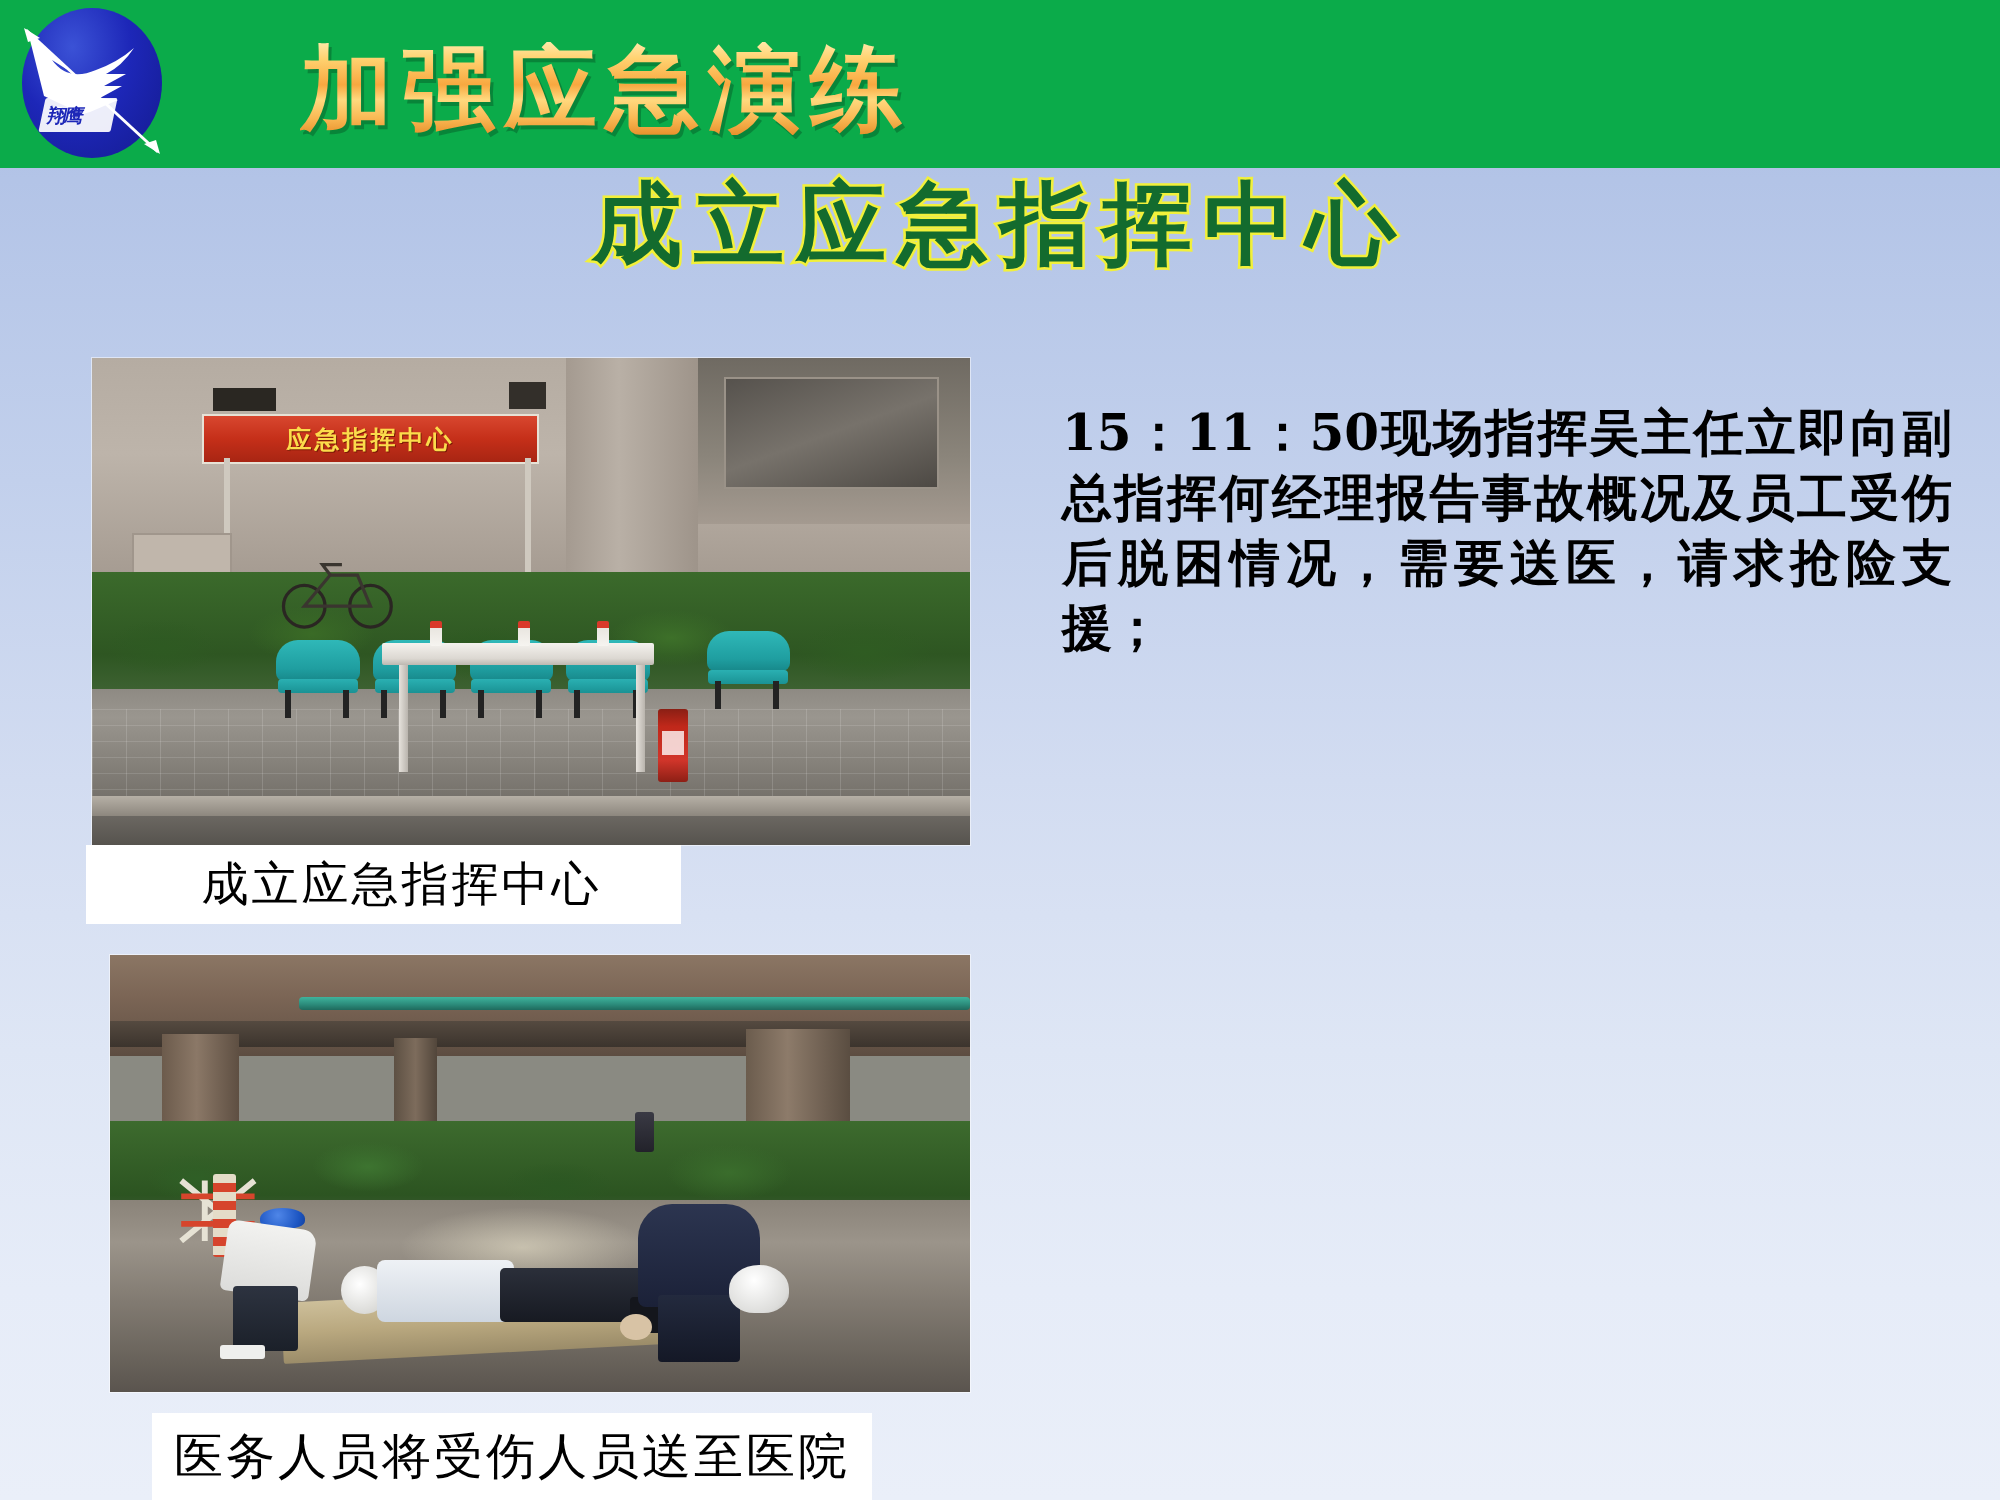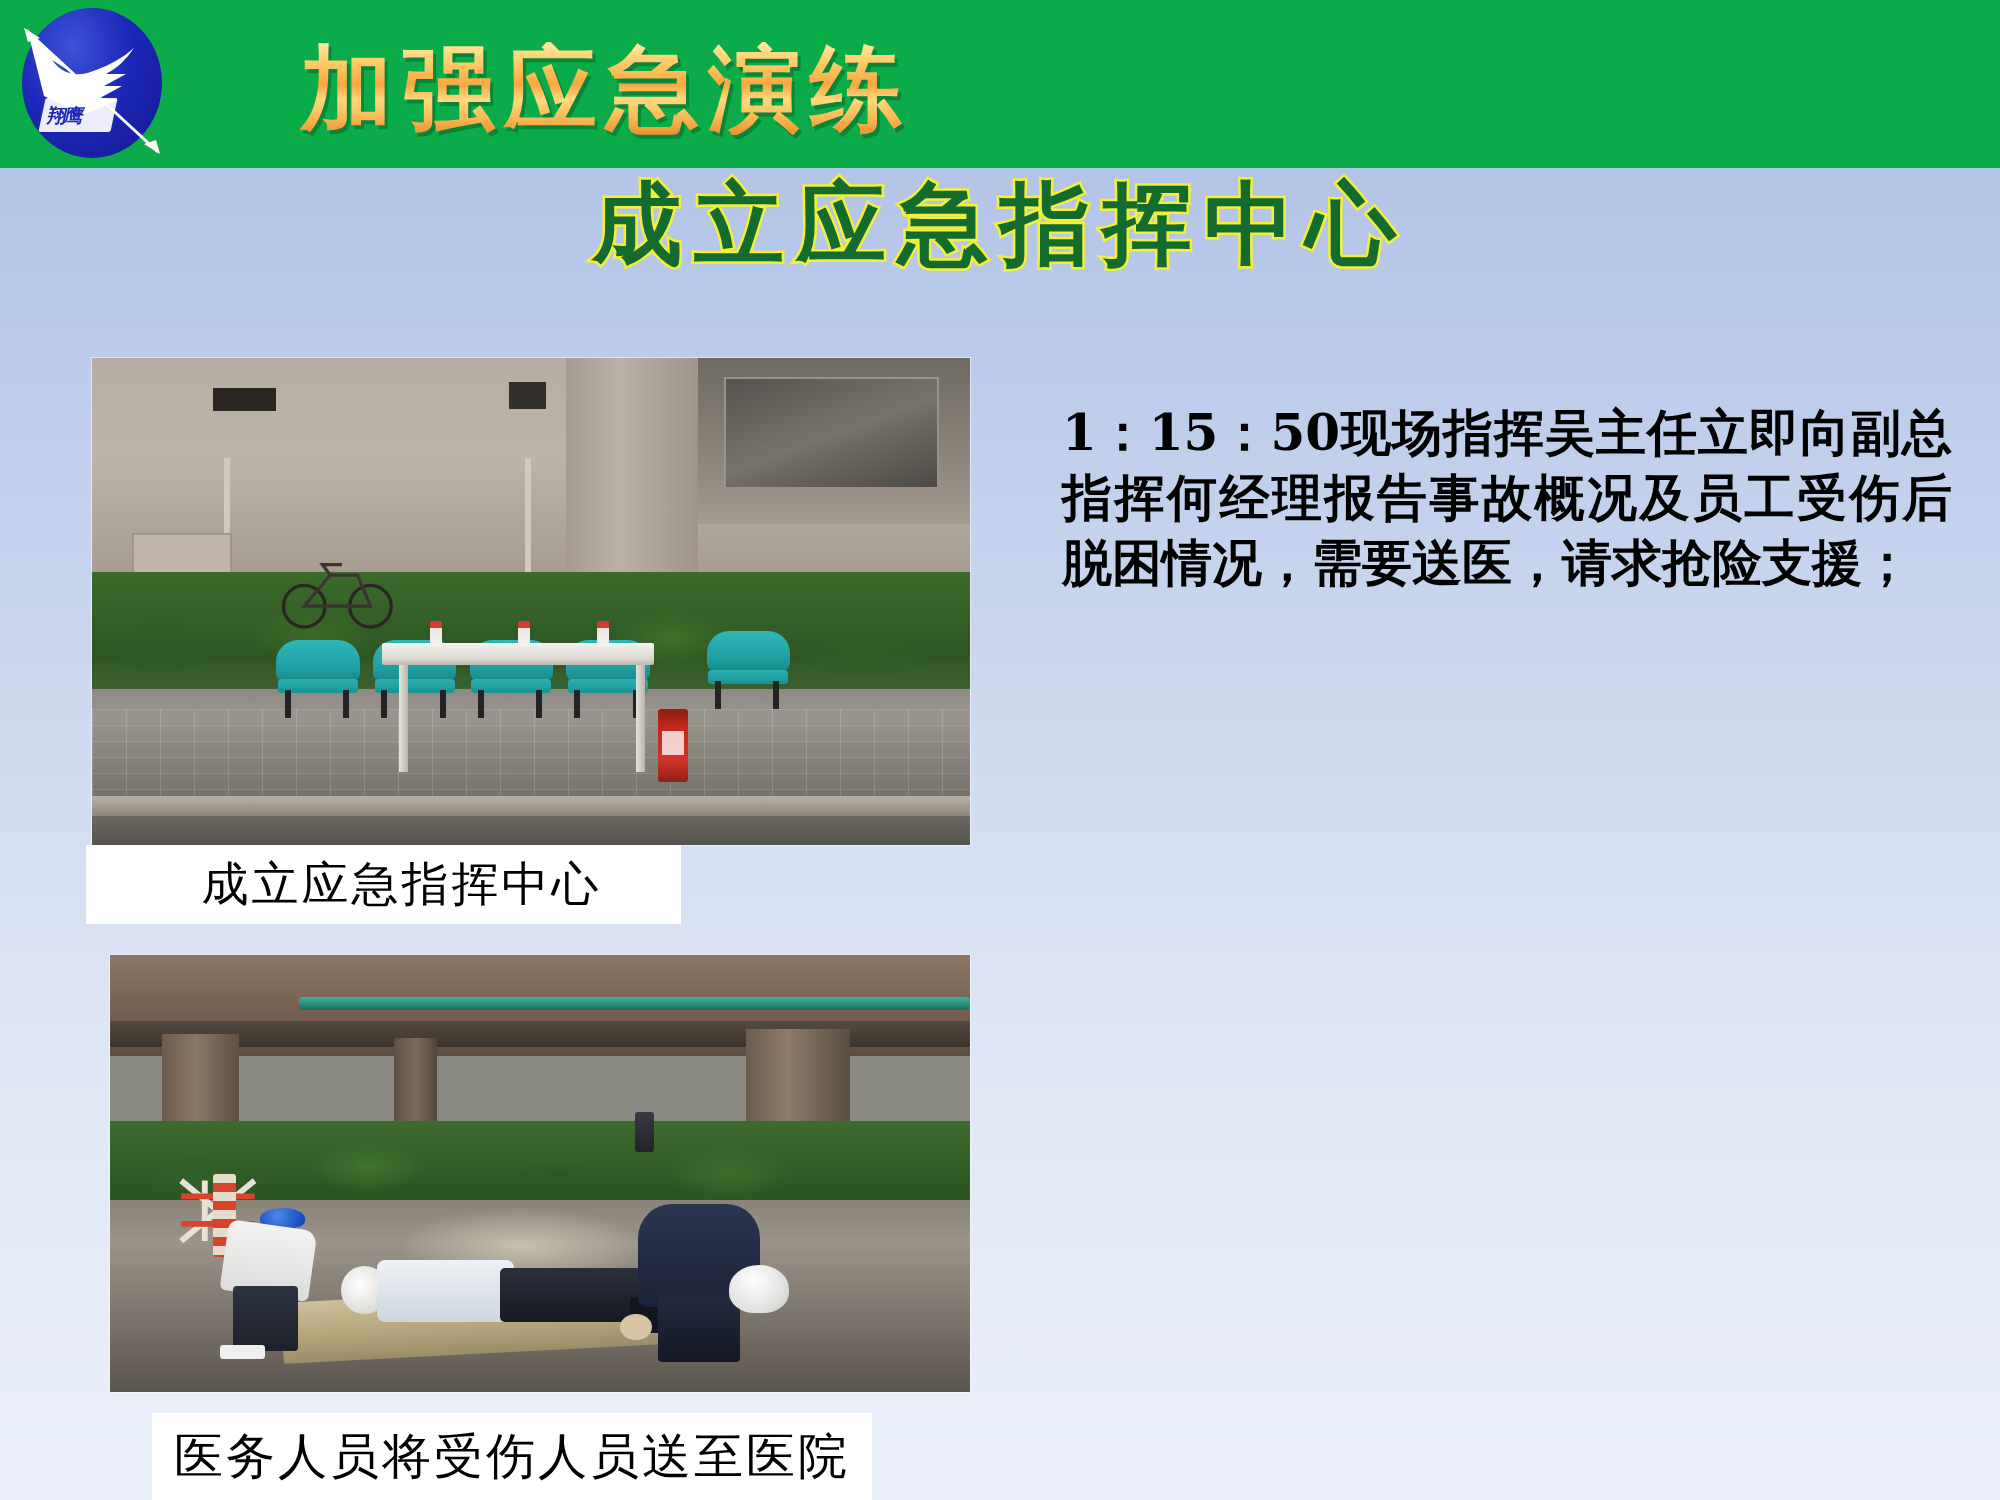--- a/index.html
+++ b/index.html
@@ -491,20 +491,23 @@
   <div id="slide-title">成立应急指挥中心</div>
 
   <div class="photo" id="photo-command-center">
     <div class="p1-wall"></div>
     <div class="p1-wall-col"></div>
     <div class="p1-wall-dark"></div>
     <div class="p1-window"></div>
     <div class="p1-blackbox"></div>
     <div class="p1-blackbox2"></div>
 
+    <div class="p1-sign">
+      <span class="p1-sign-text">应急指挥中心</span>
+    </div>
     <div class="p1-post-l"></div>
     <div class="p1-post-r"></div>
     <div class="p1-panel"></div>
 
     <div class="p1-hedge"></div>
 
     <svg class="p1-bike" viewBox="0 0 180 120">
       <circle cx="38" cy="82" r="32" fill="none" stroke="#2a2622" stroke-width="5"></circle>
       <circle cx="140" cy="82" r="32" fill="none" stroke="#2a2622" stroke-width="5"></circle>
       <path d="M38 82 L78 34 L120 34 L140 82 L86 82 Z" fill="none" stroke="#3a352f" stroke-width="5"></path>
@@ -605,16 +608,16 @@
     </div>
 
     <div class="p2-helmet-ground"></div>
   </div>
 
   <div class="caption-box" id="caption-2">
     <span class="caption-text">医务人员将受伤人员送至医院</span>
   </div>
 
   <div id="body-text">
-    <p>1：15：50现场指挥吴主任立即向副总指挥何经理报告事故概况及员工受伤后脱困情况，需要送医，请求抢险支援；</p>
+    <p>15：11：50现场指挥吴主任立即向副总指挥何经理报告事故概况及员工受伤后脱困情况，需要送医，请求抢险支援；</p>
   </div>
 
 </div>
 
 </body></html>

